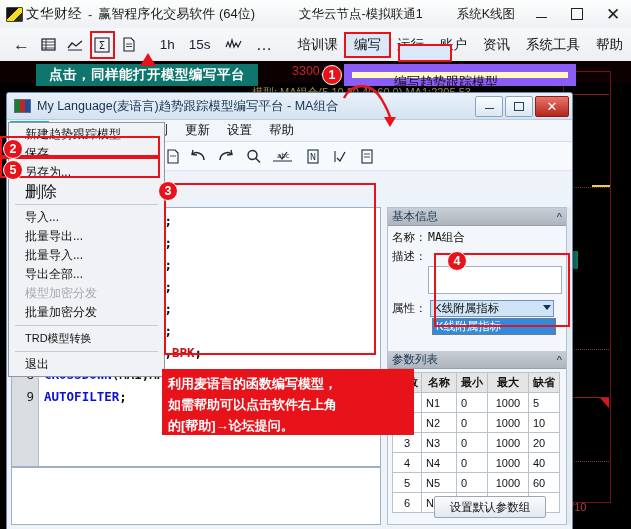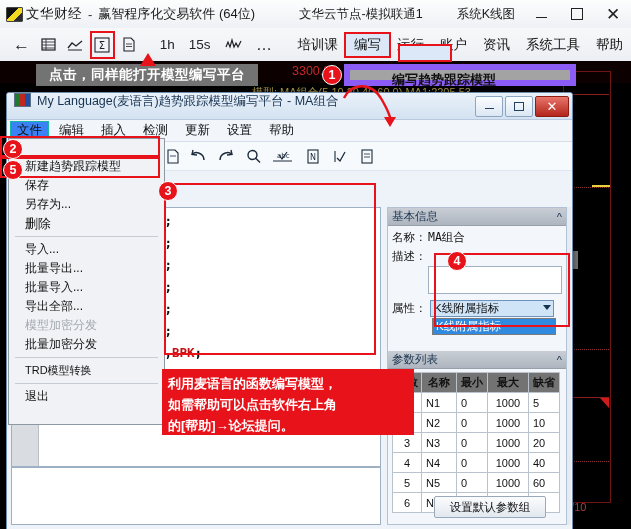--- a/index.html
+++ b/index.html
@@ -58,42 +58,42 @@
   .chart-frame{position:absolute;left:563px;top:10px;width:46px;height:430px;border:1px solid #6e1414;}
   .hline{position:absolute;height:0;border-top:1px dotted #913232;}
   .hline-solid{position:absolute;height:0;border-top:1px solid #8c1f1f;}
   .yellow-tick{position:absolute;width:18px;height:0;border-top:2px solid #e8d13a;}
   .red-tri{position:absolute;width:0;height:0;border-left:9px solid transparent;border-top:10px solid #cf1b1b;}
   .axis-label{position:absolute;font-size:11px;color:#b04040;}
   .marker2{position:absolute;left:566px;top:119px;font-size:12px;color:#c23b3b;}
 
   
   .callout{
-    position:absolute;background:#737373;color:#fff;font-weight:bold;
+    position:absolute;background:#0f766e;color:#fff;font-weight:bold;
     font-size:13.5px;letter-spacing:.5px;display:flex;align-items:center;
     justify-content:center;white-space:nowrap;
   }
   .badge{
     position:absolute;width:20px;height:20px;border-radius:50%;background:#e8131a;
     color:#fff;font-size:12.5px;font-weight:bold;display:flex;align-items:center;
     justify-content:center;z-index:60;border:1px solid #fff;box-sizing:border-box;
   }
   .redbox{position:absolute;border:2px solid #e8131a;box-sizing:border-box;z-index:55;pointer-events:none;}
-  .hl-blue{position:absolute;background:#a3a3a3;border:6px solid #8b5cf6;box-sizing:border-box;z-index:54;font-weight:bold;}
+  .hl-blue{position:absolute;background:#fef9c3;border:8px solid #8b5cf6;box-sizing:border-box;z-index:54;}
   .hl-blue span{font-size:13px;color:#111;display:block;padding:1px 0 0 42px;}
 
   
   #editor-dialog{
     position:absolute;left:6px;top:92px;width:565px;height:437px;
     background:#eef3f9;border:1px solid #6f8bab;border-radius:3px 3px 0 0;
     box-shadow:0 0 6px rgba(0,0,0,.55);z-index:30;overflow:hidden;
   }
   .dlg-title{
     height:26px;background:linear-gradient(#e9f1fa,#d4e2f1);
-    display:flex;border-bottom:1px solid #b9cade;
+    display:flex;align-items:center;border-bottom:1px solid #b9cade;
   }
   .dlg-ico{width:15px;height:12px;margin:0 6px 0 7px;
     background:linear-gradient(90deg,#1d7a2f 0 33%,#c1271d 33% 66%,#1c4fa3 66% 100%);
     border:1px solid #5c6f85;}
   .dlg-title-txt{font-size:12.5px;color:#16324f;white-space:nowrap;}
   .dlg-wbtns{margin-left:auto;display:flex;align-items:center;padding-right:3px;}
   .dlg-wbtn{width:26px;height:19px;margin-left:2px;border:1px solid #8ba6c3;border-radius:2px;
     background:linear-gradient(#fbfdff,#dbe7f3);display:flex;align-items:center;justify-content:center;
     font-size:11px;color:#24425f;}
   .dlg-wbtn.close{width:32px;background:linear-gradient(#e8766b,#b3251b);border-color:#8d1d14;color:#fff;font-size:13px;}
@@ -149,21 +149,21 @@
               border-left:4px solid transparent;border-right:4px solid transparent;border-top:5px solid #15324f;}
   .droplist{position:absolute;left:40px;top:0px;width:124px;background:#fff;border:1px solid #7a7a7a;
             box-sizing:border-box;z-index:45;}
   .dropitem{height:15px;font-size:11.5px;color:#111;padding-left:3px;display:flex;align-items:center;}
   .dropitem.sel{background:#2f8ae0;color:#fff;}
 
   table.params{border-collapse:collapse;margin:3px 4px 0 4px;width:168px;}
   table.params th, table.params td{
     border:1px solid #b9c3cd;font-size:11px;color:#111;height:17px;text-align:center;
     font-family:"Liberation Sans",sans-serif;background:#fff;}
-  table.params th{background:#737373;font-weight:bold;}
+  table.params th{background:#e5e5e5;font-weight:bold;}
   table.params td.l{text-align:left;padding-left:4px;}
   .defbtn{position:absolute;left:46px;bottom:6px;width:110px;height:20px;
     background:linear-gradient(#fbfcfe,#e2e8ef);border:1px solid #9aa9ba;border-radius:2px;
     font-size:11.5px;color:#111;display:flex;align-items:center;justify-content:center;}
 
   .scrollv{position:absolute;right:1px;top:114px;width:4px;height:318px;background:#e6ebf1;}
   .tip-box{position:absolute;left:162px;top:369px;width:252px;height:66px;background:#e8131a;
            z-index:58;padding:4px 6px;box-sizing:border-box;}
   .tip-box div{color:#fff;font-weight:bold;font-size:13px;line-height:21px;white-space:nowrap;}
   .arrow-svg{position:absolute;z-index:57;pointer-events:none;}
@@ -457,26 +457,26 @@
               <td>1000</td>
               <td class="l">0</td>
             </tr>
           </tbody>
       </table>
 
       <div class="defbtn">设置默认参数组</div>
     </div>
     <div class="scrollv"></div>
 
-    <div id="file-menu" style="position:absolute;left:1px;top:45px;width:157px;background:#f0f2f5;
-         border:1px solid #8d98a5;box-sizing:border-box;z-index:50;padding:18px 0;">
+    <div id="file-menu" style="position:absolute;left:1px;top:29px;width:157px;background:#f0f2f5;
+         border:1px solid #8d98a5;box-sizing:border-box;z-index:50;padding:2px 0;">
         <div style="height: 19px; line-height: 19px; padding-left: 16px; font-size: 12px; color: rgb(17, 17, 17); white-space: nowrap;">新建趋势跟踪模型</div>
         <div style="height: 19px; line-height: 19px; padding-left: 16px; font-size: 12px; color: rgb(17, 17, 17); white-space: nowrap;">保存</div>
         <div style="height: 19px; line-height: 19px; padding-left: 16px; font-size: 12px; color: rgb(17, 17, 17); white-space: nowrap;">另存为...</div>
-        <div style="height: 19px; line-height: 19px; padding-left: 16px; font-size: 13px; color: rgb(17, 17, 17); white-space: nowrap;">删除</div>
+        <div style="height: 19px; line-height: 19px; padding-left: 16px; font-size: 16px; color: rgb(17, 17, 17); white-space: nowrap;">删除</div>
         <div style="height: 1px; background: rgb(198, 204, 212); margin: 3px 6px;"></div>
         <div style="height: 19px; line-height: 19px; padding-left: 16px; font-size: 12px; color: rgb(17, 17, 17); white-space: nowrap;">导入...</div>
         <div style="height: 19px; line-height: 19px; padding-left: 16px; font-size: 12px; color: rgb(17, 17, 17); white-space: nowrap;">批量导出...</div>
         <div style="height: 19px; line-height: 19px; padding-left: 16px; font-size: 12px; color: rgb(17, 17, 17); white-space: nowrap;">批量导入...</div>
         <div style="height: 19px; line-height: 19px; padding-left: 16px; font-size: 12px; color: rgb(17, 17, 17); white-space: nowrap;">导出全部...</div>
         <div style="height: 19px; line-height: 19px; padding-left: 16px; font-size: 12px; color: rgb(163, 169, 176); white-space: nowrap;">模型加密分发</div>
         <div style="height: 19px; line-height: 19px; padding-left: 16px; font-size: 12px; color: rgb(17, 17, 17); white-space: nowrap;">批量加密分发</div>
         <div style="height: 1px; background: rgb(198, 204, 212); margin: 3px 6px;"></div>
         <div style="height: 19px; line-height: 19px; padding-left: 16px; font-size: 11px; color: rgb(17, 17, 17); white-space: nowrap;">TRD模型转换</div>
         <div style="height: 1px; background: rgb(198, 204, 212); margin: 3px 6px;"></div>

